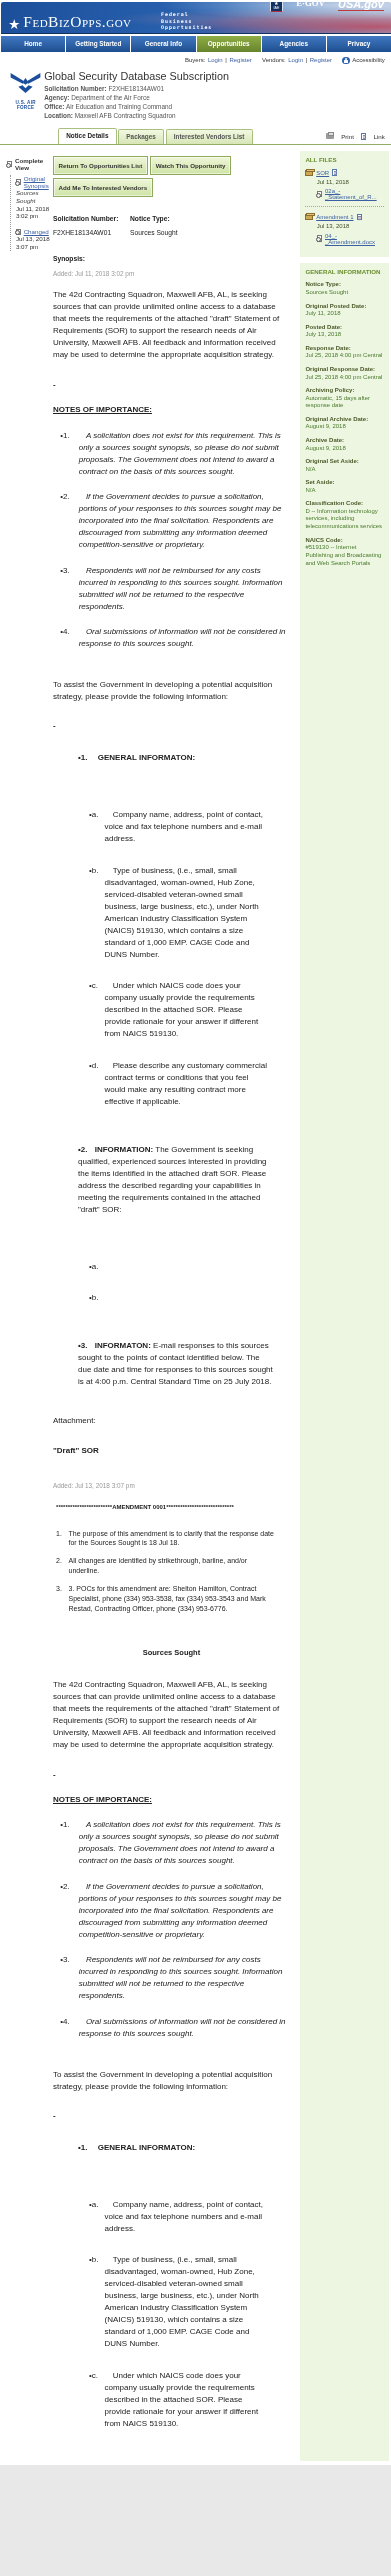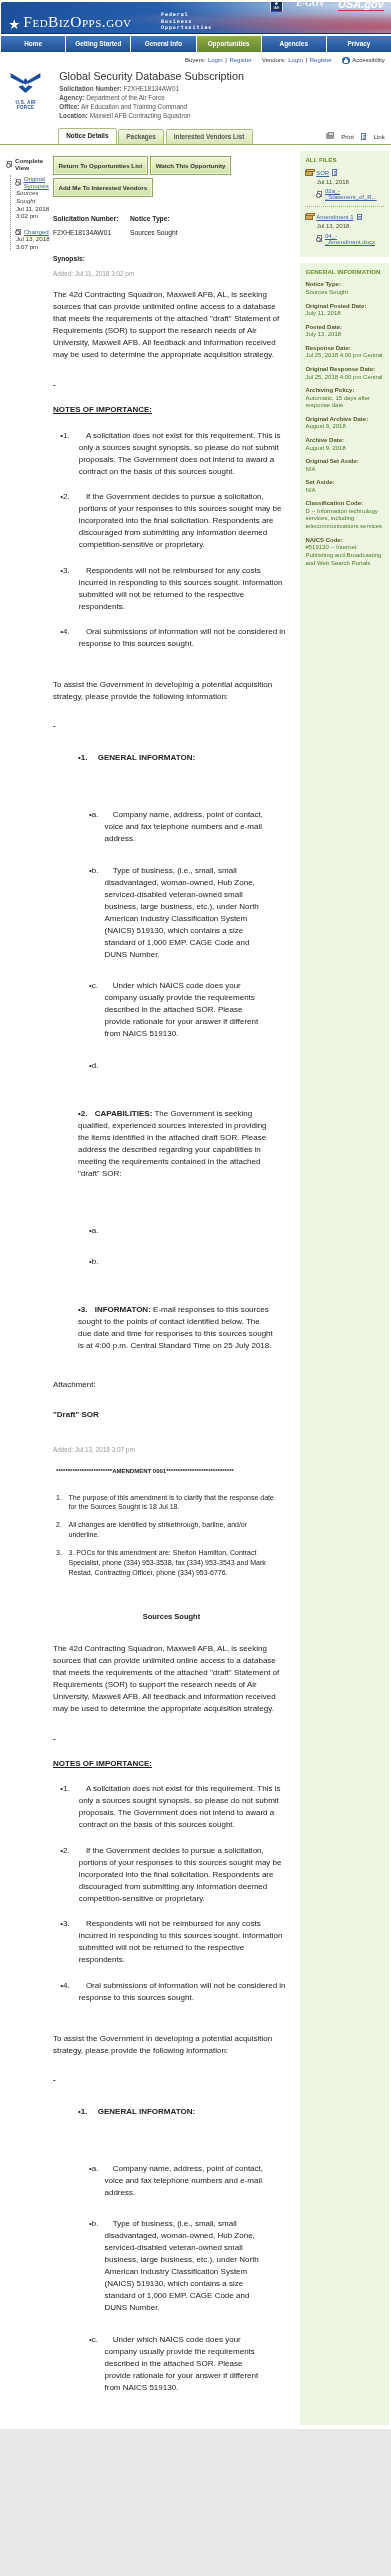--- a/index.html
+++ b/index.html
@@ -36,21 +36,21 @@
   
   .account-bar { display:flex; justify-content:flex-end; align-items:center; gap:3.1px;
     font-size:6px; color:#333; padding:5.2px 7.2px 3.1px; }
   .account-bar a { color:#3b5fa3; }
   .account-bar .grp { margin-left:7.2px; display:flex; gap:2.6px; align-items:center; }
   .acc-icon { width:7.2px; height:7.2px; border-radius:50%; background:#2d62ae; display:inline-block; position:relative; }
   .acc-icon::before { content:""; position:absolute; left:2.6px; top:1px; width:2.1px; height:2.1px; border-radius:50%; background:#fff; }
   .acc-icon::after { content:""; position:absolute; left:2.1px; top:3.6px; width:3.1px; height:2.6px; background:#fff; border-radius:0.5px; }
 
   
-  .opp-header { display:flex; padding:3.1px 7.2px 7.2px; gap:15px; }
+  .opp-header { display:flex; padding:3.1px 7.2px 7.2px; gap:0; }
   .af-logo { width:37px; text-align:center; }
   .af-caption { font-size:4.6px; font-weight:bold; color:#1c4e9d; letter-spacing:0.3px; margin-top:2.1px; }
   .opp-meta h1 { font-size:10.8px; font-weight:normal; color:#333; margin-bottom:3.1px; }
   .opp-meta .line { font-size:6.4px; color:#555; line-height:8.8px; }
   .opp-meta .line b { color:#555; }
 
   
   .tabbar { display:flex; align-items:flex-end; border-bottom:1px solid #93ac66; padding:0 7.2px 0 58px; position:relative; }
   .tab { font-size:6.4px; font-weight:bold; color:#555; padding:3.6px 7.2px; border:0.5px solid #a9bf80; border-bottom:none;
     background:linear-gradient(#f2f8e2,#d7e6b6); border-radius:2.1px 2.1px 0 0; margin-right:1.5px; cursor:pointer; }
@@ -88,21 +88,21 @@
   .meta-grid .lab { font-weight:bold; margin-bottom:1.5px; }
   .syn-label { font-weight:bold; font-size:6.7px; margin-bottom:3.1px; }
   .added { color:#999; font-size:6.4px; margin-bottom:9.3px; }
 
   
   .para { margin:8.2px 0 13.4px; }
   .dash { font-weight:bold; margin:17.5px 0 3.1px; }
   .notes-h { font-weight:bold; text-decoration:underline; margin:13.4px 0 5.2px; }
   .note-item { display:flex; margin:13.4px 0 13.4px 7.2px; padding-right:4.1px; }
   .note-item .num { flex:0 0 18.5px; }
-  .note-item .txt { flex:1; text-indent:7.2px; }
+  .note-item .txt { flex:1; text-indent:7.2px;font-style:italic; }
   .sub-item { display:flex; margin:19.6px 0 19.6px 36px; padding-right:21.6px; }
   .sub-item .num { flex:0 0 15.5px; }
   .sub-item .txt { flex:1; text-indent:8.2px; }
   .sub-first { margin-top:45px; }
   .sec-h { margin:19.6px 0 0 25px; font-weight:bold; display:flex; gap:10.3px; }
   .lead-block { margin:36px 15.5px 0 25px; }
   .lead-block b.n { margin-right:7.2px; }
   .contact-block { margin:36px 15.5px 0 25px; }
   a.blue { color:#3b5fa3; text-decoration:underline; cursor:pointer; }
   .attach-label { margin:27px 0 17.5px; }
@@ -292,23 +292,24 @@
       <div class="sub-item">
           <span class="num">•b.</span>
           <span class="txt">Type of business, (i.e., small, small disadvantaged, woman-owned, Hub Zone, serviced-disabled veteran-owned small business, large business, etc.), under North American Industry Classification System (NAICS) 519130, which contains a size standard of 1,000 EMP. CAGE Code and DUNS Number.</span>
         </div>
       <div class="sub-item">
           <span class="num">•c.</span>
           <span class="txt">Under which NAICS code does your company usually provide the requirements described in the attached SOR.  Please provide rationale for your answer if different from NAICS 519130.</span>
         </div>
       <div class="sub-item">
           <span class="num">•d.</span>
-        </div>
-
-      <div class="lead-block"><b class="n">•2.</b><b>CAPABILITIES:</b> <span>The Government is seeking qualified, experienced sources interested in providing the items identified in the attached draft SOR.  Please address the described regarding your capabilities in meeting the requirements contained in the attached "draft" SOR:</span></div>
+          <span class="txt">Please describe any customary commercial contract terms or conditions that you feel would make any resulting contract more effective if applicable.</span>
+        </div>
+
+      <div class="lead-block"><b class="n">•2.</b><b>INFORMATION:</b> <span>The Government is seeking qualified, experienced sources interested in providing the items identified in the attached draft SOR.  Please address the described regarding your capabilities in meeting the requirements contained in the attached "draft" SOR:</span></div>
       <div class="sub-item sub-first">
           <span class="num">•a.</span>
         </div>
       <div class="sub-item">
           <span class="num">•b.</span>
         </div>
 
       <div class="lead-block"><b class="n">•3.</b><b>INFORMATON:</b> <span>E-mail responses to this sources sought to the points of contact identified below.  The due date and time for responses to this sources sought is at 4:00 p.m. Central Standard Time on </span><span>25 July 2018</span><span>.</span></div>
 
 

